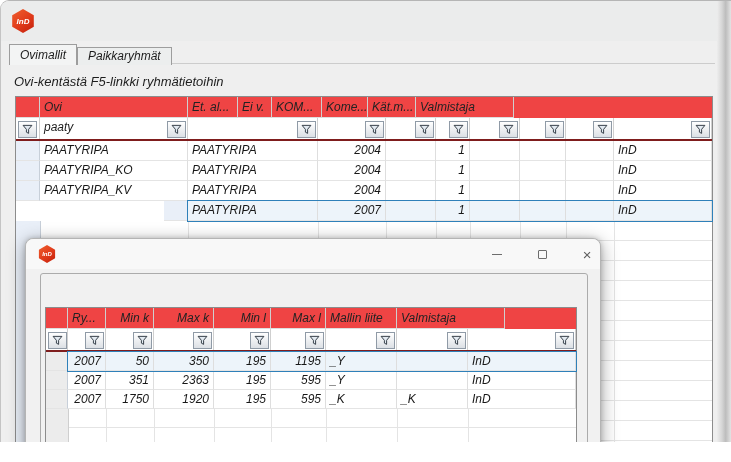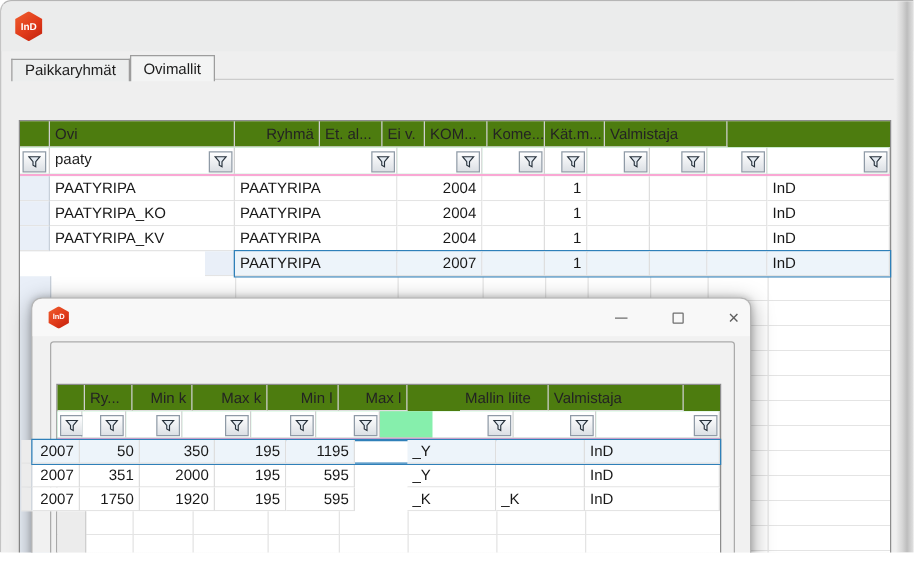--- a/index.html
+++ b/index.html
@@ -1,18 +1,18 @@
 <!DOCTYPE html>
 <html><head>
 <meta charset="utf-8">
 <style>
   * { box-sizing: border-box; margin: 0; padding: 0; }
   html,body { width:731px; height:462px; background:#ffffff; font-family:"Liberation Sans", sans-serif; }
   .screen { position:relative; width:731px; height:442px; background:#efefef; overflow:hidden;
-            border-radius:9px 0 0 0; border-top:1px solid #b5b5b5; border-left:1px solid #c4c4c4; }
+            border-radius:9px 0 0 0; border-top:1px solid #b5b5b5; border-left:1px solid #c4c4c4;font-style:italic; }
 
   
   .titlebar { position:absolute; left:0; top:0; width:731px; height:40px; background:#ebecec; }
   .hexicon { position:absolute; display:flex; align-items:center; justify-content:center;
              background:linear-gradient(140deg,#f0612f 0%, #e03a1a 55%, #bf1d0a 100%);
              clip-path:polygon(50% 0%, 95% 26%, 95% 74%, 50% 100%, 5% 74%, 5% 26%);
              color:#fff; font-weight:bold; }
   .hexicon.main { left:10px; top:8px; width:24px; height:24px; font-size:8px; }
   .right-edge-band { position:absolute; right:0; top:0; bottom:0; width:14px;
              background:linear-gradient(to right,#ededed 0%,#d6d6d6 35%,#bdbdbd 62%,#e3e3e3 100%); }
@@ -22,24 +22,24 @@
   .tabstrip { position:absolute; left:8px; top:42px; height:22px; display:flex; align-items:flex-end; z-index:2; }
   .tab { height:18px; line-height:17px; padding:0 10px; font-size:12px; color:#1c1c1c;
          background:#eceeee; border:1px solid #9d9d9d; border-bottom:none; }
   .tab.active { height:21px; line-height:20px; background:#f3f4f4; position:relative; z-index:3; }
 
   .section-label { position:absolute; left:13px; top:73px; font-size:13px; color:#1d1d1d; }
 
   
   .grid { position:absolute; background:#ffffff; border:1px solid #8c8c8c; display:flex; }
   .grid-content { display:flex; flex-direction:column; }
-  .g-header { display:flex; background:#4d7c0f; }
+  .g-header { display:flex; background:#ef4444; }
   .hc { font-size:12px; color:#232323; line-height:20px; height:21px; padding:0 4px;
         border-right:1px solid #cfcfcf; border-bottom:1px solid #dedede; overflow:hidden; white-space:nowrap; }
-  .g-filter { display:flex; background:#86efac; border-bottom:2px solid #f9a8d4;align-items:center; }
+  .g-filter { display:flex; background:#000000; border-bottom:2px solid #7f1d1d;align-items:center; }
   .fc { position:relative; height:21px; border-right:1px solid #cfcfcf; background:#fff; }
   .fval { position:absolute; left:4px; top:2px; font-size:12px; color:#1c1c1c; }
   .fbtn { position:absolute; right:1px; bottom:1px; width:19px; height:17px; border:1px solid #8f9aa6;
           background:linear-gradient(#ffffff,#dce0e5); display:flex; align-items:center; justify-content:center; }
   .fbtn.left { left:2px; right:auto; }
   .funnel { width:11px; height:11px; fill:#e3eaf1; stroke:#28323c; stroke-width:1; }
   .g-body { display:flex; flex-direction:column; flex:1; }
   .grow { display:flex;justify-content:flex-end; }
   .dc { font-size:12px; color:#181818; padding:0 4px; white-space:nowrap; overflow:hidden;
         border-right:1px solid #dedede; border-bottom:1px solid #e4e4e4; background:#fff; }
@@ -75,52 +75,52 @@
   .glyph-close { font-size:15px; color:#5f5f5f; line-height:1; }
   .groupbox { position:absolute; left:14px; top:34px; width:548px; height:300px;
             border:1px solid #ababab; border-radius:3px; background:#f1f1f1; }
   .dialog-label { position:absolute; left:7px; top:9px; font-size:13px; color:#1d1d1d; }
 
   
   .dgrid { left:4px; top:33px; width:532px; height:300px; }
   .dgrid .grid-content { width:530px; }
   .dgrid .grow { height:19px; } .dgrid .dc { line-height:18px; }
   .d0{width:22px;} .d1{width:38px;} .d2{width:48px;} .d3{width:60px;} .d4{width:57px;}
-  .d5{width:55px;} .d6{width:71px;margin-left:42px;} .d7{width:71px;} .d8{width:108px;}
+  .d5{width:55px;} .d6{width:71px;} .d7{width:71px;} .d8{width:108px;}
   .dgrid .selcell { background:#ececec; }
   .dgrid .g-empty { background:repeating-linear-gradient(to bottom,#ffffff 0 18px,#e4e4e4 18px 19px); }
   .dgrid .g-empty::before { content:''; position:absolute; left:0; top:0; bottom:0; width:22px;
         background:#ececec; border-right:1px solid #cfcfcf; }
 </style>
 </head>
 <body>
 
 <div class="screen">
 
   <div class="titlebar">
     <div class="hexicon main">
         <span>InD</span>
       </div>
   </div>
 
   <div class="right-edge-band"></div>
 
   <div class="page-topline"></div>
   <div class="tabstrip">
+    <div class="tab active"><span>Ovimallit</span></div>
     <div class="tab"><span>Paikkaryhmät</span></div>
-    <div class="tab active"><span>Ovimallit</span></div>
   </div>
 
+  <div class="section-label">Ovi-kentästä F5-linkki ryhmätietoihin</div>
 
   <div class="grid mgrid">
     <div class="grid-content">
       <div class="g-header">
         <div class="hc w0"></div>
         <div class="hc w1">Ovi</div>
-        <div class="hc w3 num">Ryhmä</div>
         <div class="hc w4">Et. al...</div>
         <div class="hc w5">Ei v.</div>
         <div class="hc w6">KOM...</div>
         <div class="hc w7">Kome...</div>
         <div class="hc w8">Kät.m...</div>
         <div class="hc w9">Valmistaja</div>
       </div>
       <div class="g-filter">
         <div class="fc w0">
             <span class="fbtn left">
@@ -370,21 +370,21 @@
                 <div class="dc d6">_Y</div>
                 <div class="dc d7"></div>
                 <div class="dc d8">InD</div>
               </div>
             </div>
             <div class="grow">
               <div class="dc d0 selcell"></div>
               <div class="row-values">
                 <div class="dc d1 num">2007</div>
                 <div class="dc d2 num">351</div>
-                <div class="dc d3 num">2000</div>
+                <div class="dc d3 num">2363</div>
                 <div class="dc d4 num">195</div>
                 <div class="dc d5 num">595</div>
                 <div class="dc d6">_Y</div>
                 <div class="dc d7"></div>
                 <div class="dc d8">InD</div>
               </div>
             </div>
             <div class="grow">
               <div class="dc d0 selcell"></div>
               <div class="row-values">

